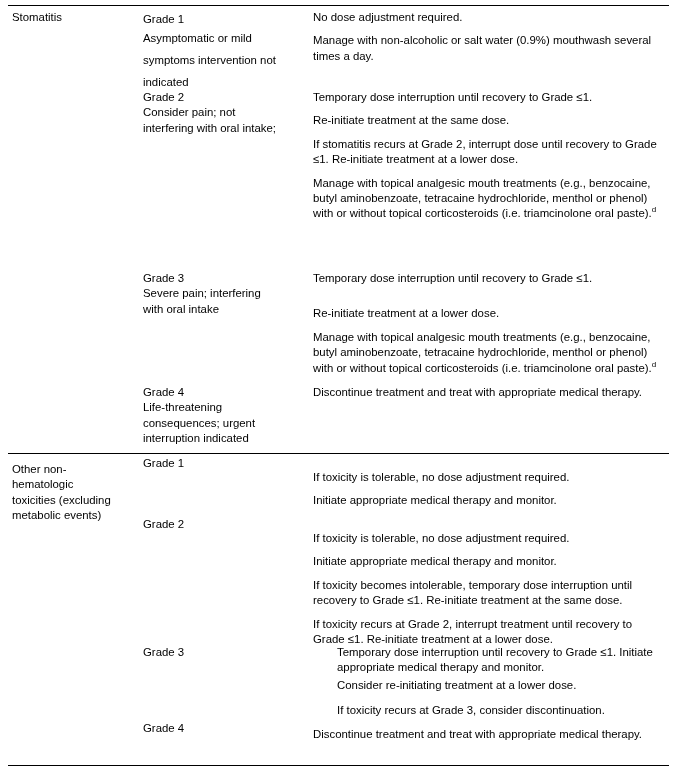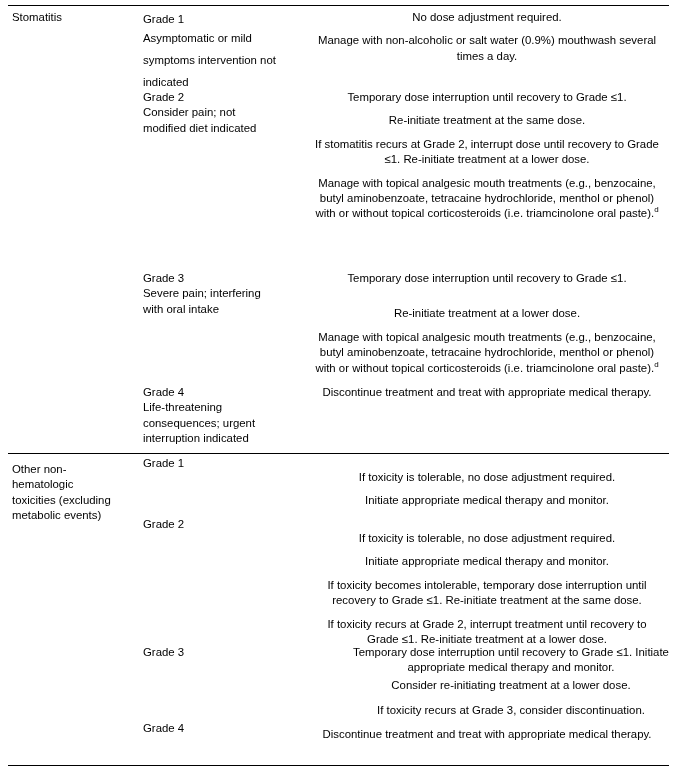--- a/index.html
+++ b/index.html
@@ -31,21 +31,21 @@
   .rule-mid   { top: 453px; }
   .rule-bot   { top: 765px; }
 
   .sect {
     position: absolute;
     left: 0;
     width: 677px;
   }
   .c1 { width: 131px; flex: 0 0 131px; padding-left: 12px; padding-right: 4px; box-sizing: border-box; }
   .c2 { width: 170px; flex: 0 0 170px; padding-left: 12px; padding-right: 6px; box-sizing: border-box; }
-  .c3 { width: 376px; flex: 0 0 376px; padding-left: 12px; padding-right: 16px; box-sizing: border-box; text-align: center; }
+  .c3 { width: 376px; flex: 0 0 376px; padding-left: 12px; padding-right: 16px; box-sizing: border-box; }
 
   .txt {
     font-size: 11.4px;
     line-height: 15.4px;
   }
   p.para {
     margin: 0 0 0 0;
   }
   p.para + p.para {
     margin-top: 6px;
@@ -99,21 +99,21 @@
             <p class="para"><span>No dose adjustment required.</span></p>
             <p class="para" style="margin-top: 8px;"><span>Manage with non-alcoholic or salt water (0.9%) mouthwash several times a day.</span></p>
           </div>
         </div>
       </div>
       <div class="sect" style="top: 90px;">
         <div style="margin-left: 131px;">
           <div class="c2 txt">
             <div class="gradehead">Grade 2</div>
             <div class="gradedesc">Consider pain; not</div>
-            <div class="gradedesc">modified diet indicated</div>
+            <div class="gradedesc">interfering with oral intake;</div>
           </div>
         </div>
       </div>
       <div class="sect" style="top: 90px;">
         <div style="margin-left: 301px;">
           <div class="c3 txt">
             <p class="para"><span>Temporary dose interruption until recovery to Grade ≤1.</span></p>
             <p class="para" style="margin-top: 8px;"><span>Re-initiate treatment at the same dose.</span></p>
             <p class="para" style="margin-top: 8px;"><span>If stomatitis recurs at Grade 2, interrupt dose until recovery to Grade ≤1. Re-initiate treatment at a lower dose.</span></p>
             <p class="para" style="margin-top: 8px;"><span>Manage with topical analgesic mouth treatments (e.g., benzocaine, butyl aminobenzoate, tetracaine hydrochloride, menthol or phenol) with or without topical corticosteroids (i.e. triamcinolone oral paste).</span><sup class="fn">d</sup></p>

